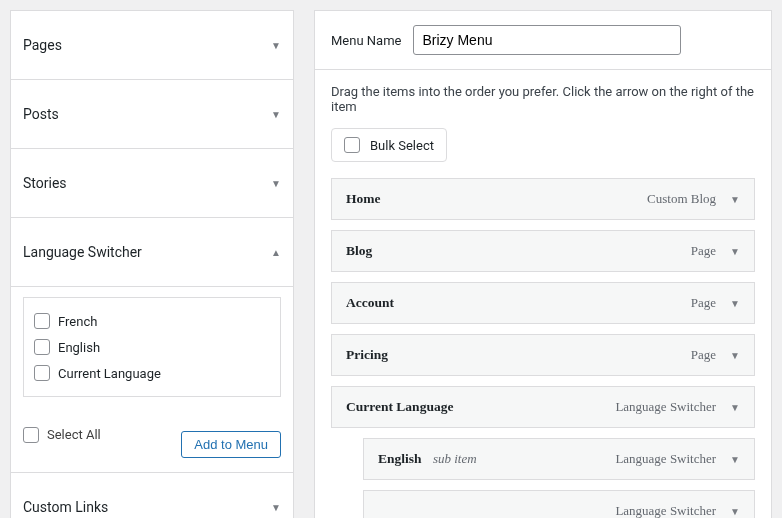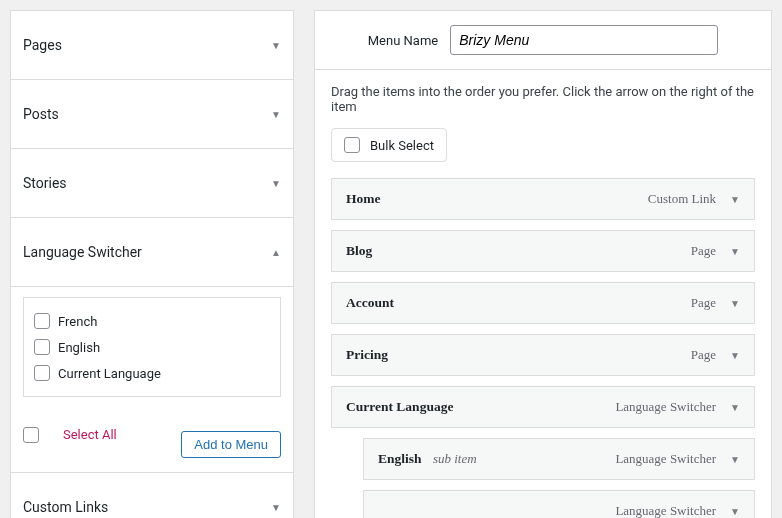--- a/index.html
+++ b/index.html
@@ -16,26 +16,26 @@
     
     .tabs { display: flex; gap: 16px; border-bottom: 1px solid #dcdcde; margin-bottom: 12px; }
     .tab { padding: 6px 4px 8px; font-size: 13px; color: #2271b1; cursor: pointer; }
     .tab.active { border: 1px solid #dcdcde; border-bottom: 1px solid #fff; margin-bottom: -1px; border-radius: 3px 3px 0 0; background: #fff; color: #1d2327; padding-left: 10px; padding-right: 10px; }
     
     .checkbox-list { border: 1px solid #dcdcde; padding: 10px; margin-bottom: 14px; }
     .checkbox-row { display: flex; align-items: center; gap: 8px; padding: 5px 0; }
     .cb { width: 16px; height: 16px; border: 1px solid #8c8f94; border-radius: 3px; background: #fff; cursor: pointer; flex-shrink: 0; }
     
     .metabox-footer { display: flex; justify-content: space-between; align-items: center; }
-    .select-all { display: flex; align-items: center; gap: 24px; color: #be185d; }
+    .select-all { display: flex; align-items: center; gap: 8px; color: #404040; }
     .btn-secondary { border: 1px solid #2271b1; color: #2271b1; background: #fff; padding: 5px 12px; border-radius: 3px; cursor: pointer; font-size: 13px; margin-top: 20px; }
     
-    .main-header { padding: 14px 16px; display: flex; align-items: center; gap: 12px; border-bottom: 1px solid #dcdcde; justify-content: center; }
+    .main-header { padding: 14px 16px; display: flex; align-items: center; gap: 12px; border-bottom: 1px solid #dcdcde; }
     .main-header label { font-size: 13px; color: #1d2327; }
-    .main-header input { border: 1px solid #8c8f94; border-radius: 3px; padding: 4px 8px; font-size: 14px; width: 268px; height: 30px; font-style: italic; }
+    .main-header input { border: 1px solid #8c8f94; border-radius: 3px; padding: 4px 8px; font-size: 14px; width: 268px; height: 30px; }
     
     .instruction { padding: 14px 16px 8px; font-size: 13px; color: #3c434a; }
     
     .bulk-select-row { padding: 6px 16px 16px; }
     .bulk-select-box { display: inline-flex; align-items: center; gap: 10px; border: 1px solid #dcdcde; padding: 8px 12px; border-radius: 4px; }
     
     .menu-items-area { padding: 0 16px 16px; }
     .menu-item { border: 1px solid #dcdcde; background: #f6f7f7; margin-bottom: 10px; display: flex; align-items: center; padding: 12px 14px; cursor: move; font-family: Liberation Serif, serif; }
     .menu-item.indent { margin-left: 32px; }
     .menu-item-title { font-weight: 600; font-size: 13.5px; flex-shrink: 0; }
@@ -119,21 +119,21 @@
     <div class="bulk-select-row">
       <div class="bulk-select-box">
         <span class="cb"></span>
         <span>Bulk Select</span>
       </div>
     </div>
     <div class="menu-items-area">
       <div class="menu-item">
         <span class="menu-item-title">Home</span>
         <span class="menu-item-spacer"></span>
-        <span class="menu-item-type">Custom Link</span>
+        <span class="menu-item-type">Custom Blog</span>
         <span class="menu-item-toggle">▼</span>
       </div>
       <div class="menu-item">
         <span class="menu-item-title">Blog</span>
         <span class="menu-item-spacer"></span>
         <span class="menu-item-type">Page</span>
         <span class="menu-item-toggle">▼</span>
       </div>
       <div class="menu-item">
         <span class="menu-item-title">Account</span>

